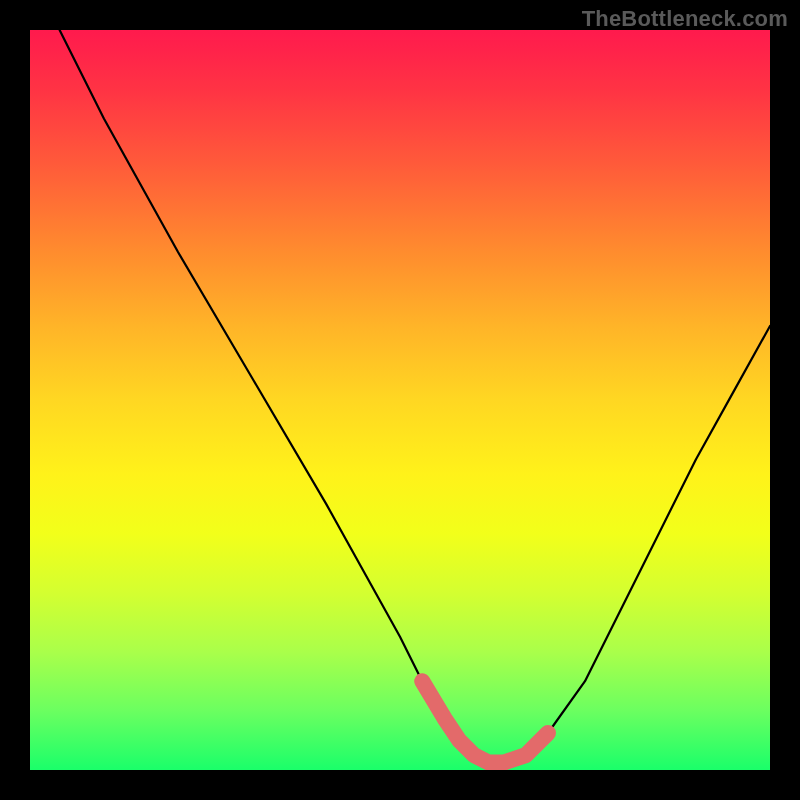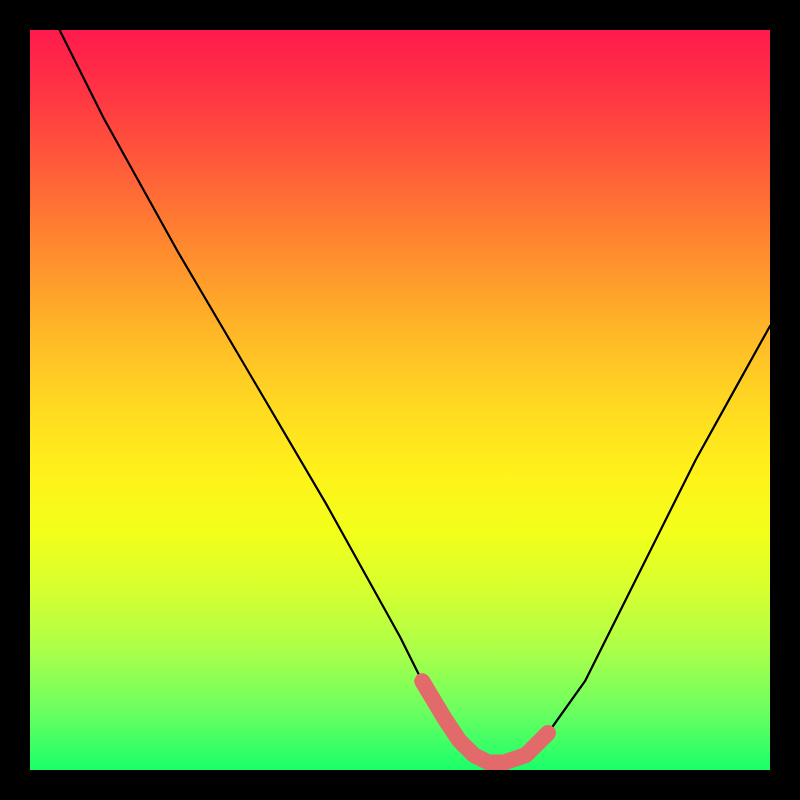--- a/index.html
+++ b/index.html
@@ -57,20 +57,21 @@
     top: 0;
     width: 740px;
     height: 740px;
   }
 </style>
 </head>
 <body>
 
 <div class="frame">
 
+  <div class="watermark">TheBottleneck.com</div>
 
   <div class="plot">
     <svg class="overlay" viewBox="0 0 740 740" preserveAspectRatio="none">
       <path id="main-curve" fill="none" stroke="#000" stroke-width="2.2" stroke-linecap="round" stroke-linejoin="round" d="M29.6 0.0 L74.0 88.8 L148.0 222.0 L222.0 347.8 L296.0 473.6 L370.0 606.8 L392.2 651.2 L414.4 688.2 L429.2 710.4 L444.0 725.2 L458.8 732.6 L473.6 732.6 L495.8 725.2 L518.0 703.0 L555.0 651.2 L592.0 577.2 L629.0 503.2 L666.0 429.2 L703.0 362.6 L740.0 296.0"></path>
       <path id="valley-highlight" fill="none" stroke="#e36a6a" stroke-width="16" stroke-linecap="round" stroke-linejoin="round" d="M392.2 651.2 L414.4 688.2 L429.2 710.4 L444.0 725.2 L458.8 732.6 L473.6 732.6 L495.8 725.2 L518.0 703.0"></path>
     </svg>
   </div>
 
 </div>
 

